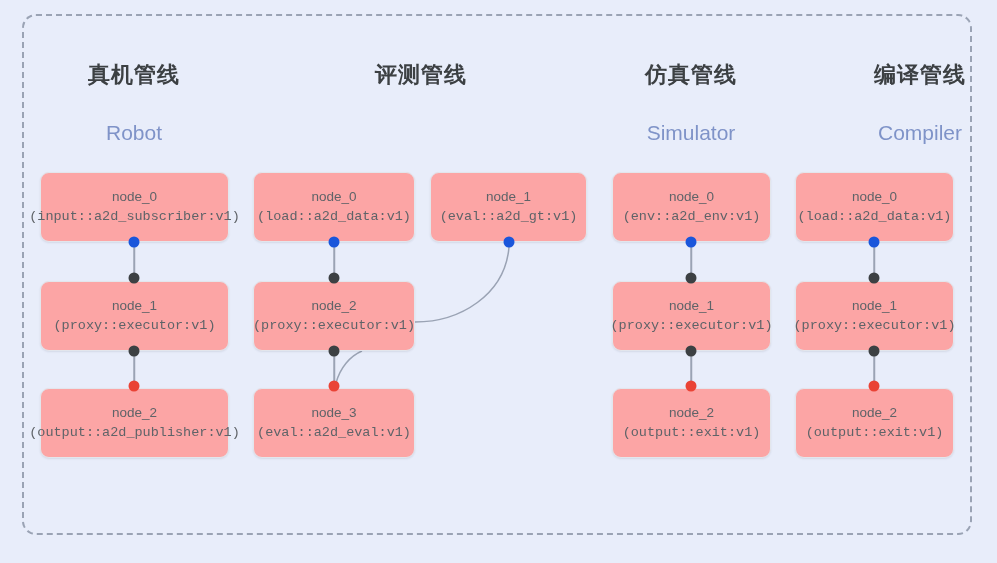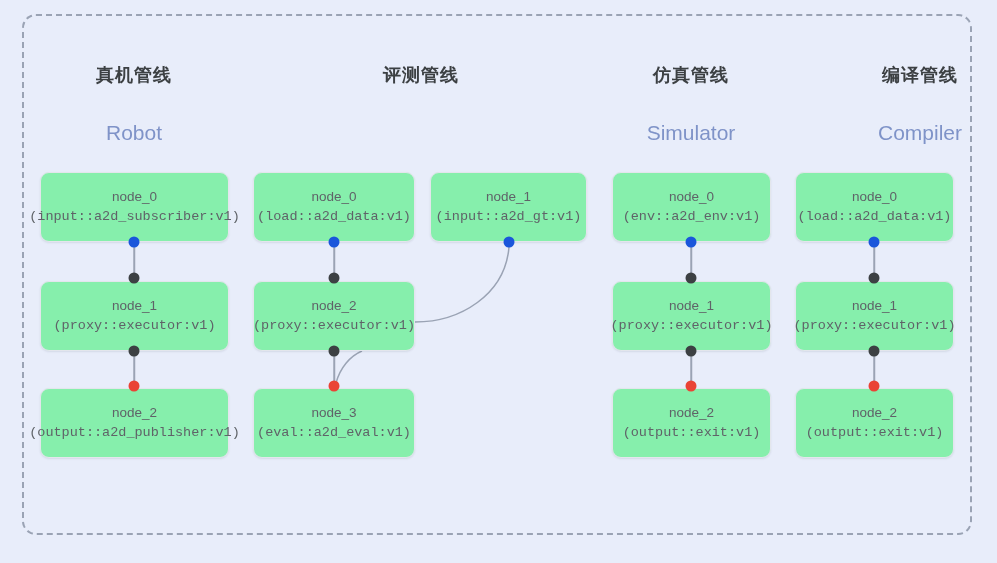--- a/index.html
+++ b/index.html
@@ -29,40 +29,40 @@
     border-radius: 14px;
     background: transparent;
   }
   
   .col-header {
     position: absolute;
     text-align: center;
     pointer-events: none;
   }
   .col-title-cn {
-    font-size: 18px;
+    font-size: 22px;
     font-weight: bold;
     color: #3c4043;
     letter-spacing: 1px;
     line-height: 26px;
     white-space: nowrap;
   }
   .col-title-en {
     margin-top: 32px;
     font-size: 21px;
     font-weight: normal;
     color: #7f93c8;
     line-height: 26px;
     white-space: nowrap;
   }
   
   .node {
     position: absolute;
     box-sizing: border-box;
-    background: #86efac;
+    background: #fca5a5;
     border: 1px solid #e3e6ec;
     border-radius: 9px;
     box-shadow: 0 1px 2px rgba(40,50,70,0.10);
     display: flex;
     flex-direction: column;
     align-items: center;
     justify-content: center;
     text-align: center;
   }
   .node-title {
@@ -141,21 +141,21 @@
         <div class="col-title-cn">评测管线</div>
       </div>
       <div class="link-v" style="left: 334px; top: 242px; height: 36px;"></div>
       <div class="link-v" style="left: 334px; top: 351px; height: 35px;"></div>
       <div class="node" style="left: 253px; top: 172px; width: 162px; height: 70px;">
         <div class="node-title">node_0</div>
         <div class="node-sub">(load::a2d_data:v1)</div>
       </div>
       <div class="node" style="left: 430px; top: 172px; width: 157px; height: 70px;">
         <div class="node-title">node_1</div>
-        <div class="node-sub">(input::a2d_gt:v1)</div>
+        <div class="node-sub">(eval::a2d_gt:v1)</div>
       </div>
       <div class="node" style="left: 253px; top: 281px; width: 162px; height: 70px;">
         <div class="node-title">node_2</div>
         <div class="node-sub">(proxy::executor:v1)</div>
       </div>
       <div class="node" style="left: 253px; top: 388px; width: 162px; height: 70px; align-items: center;">
         <div class="node-title">node_3</div>
         <div class="node-sub">(eval::a2d_eval:v1)</div>
       </div>
       <div class="port port-blue" style="left: 334px; top: 242px;"></div>

